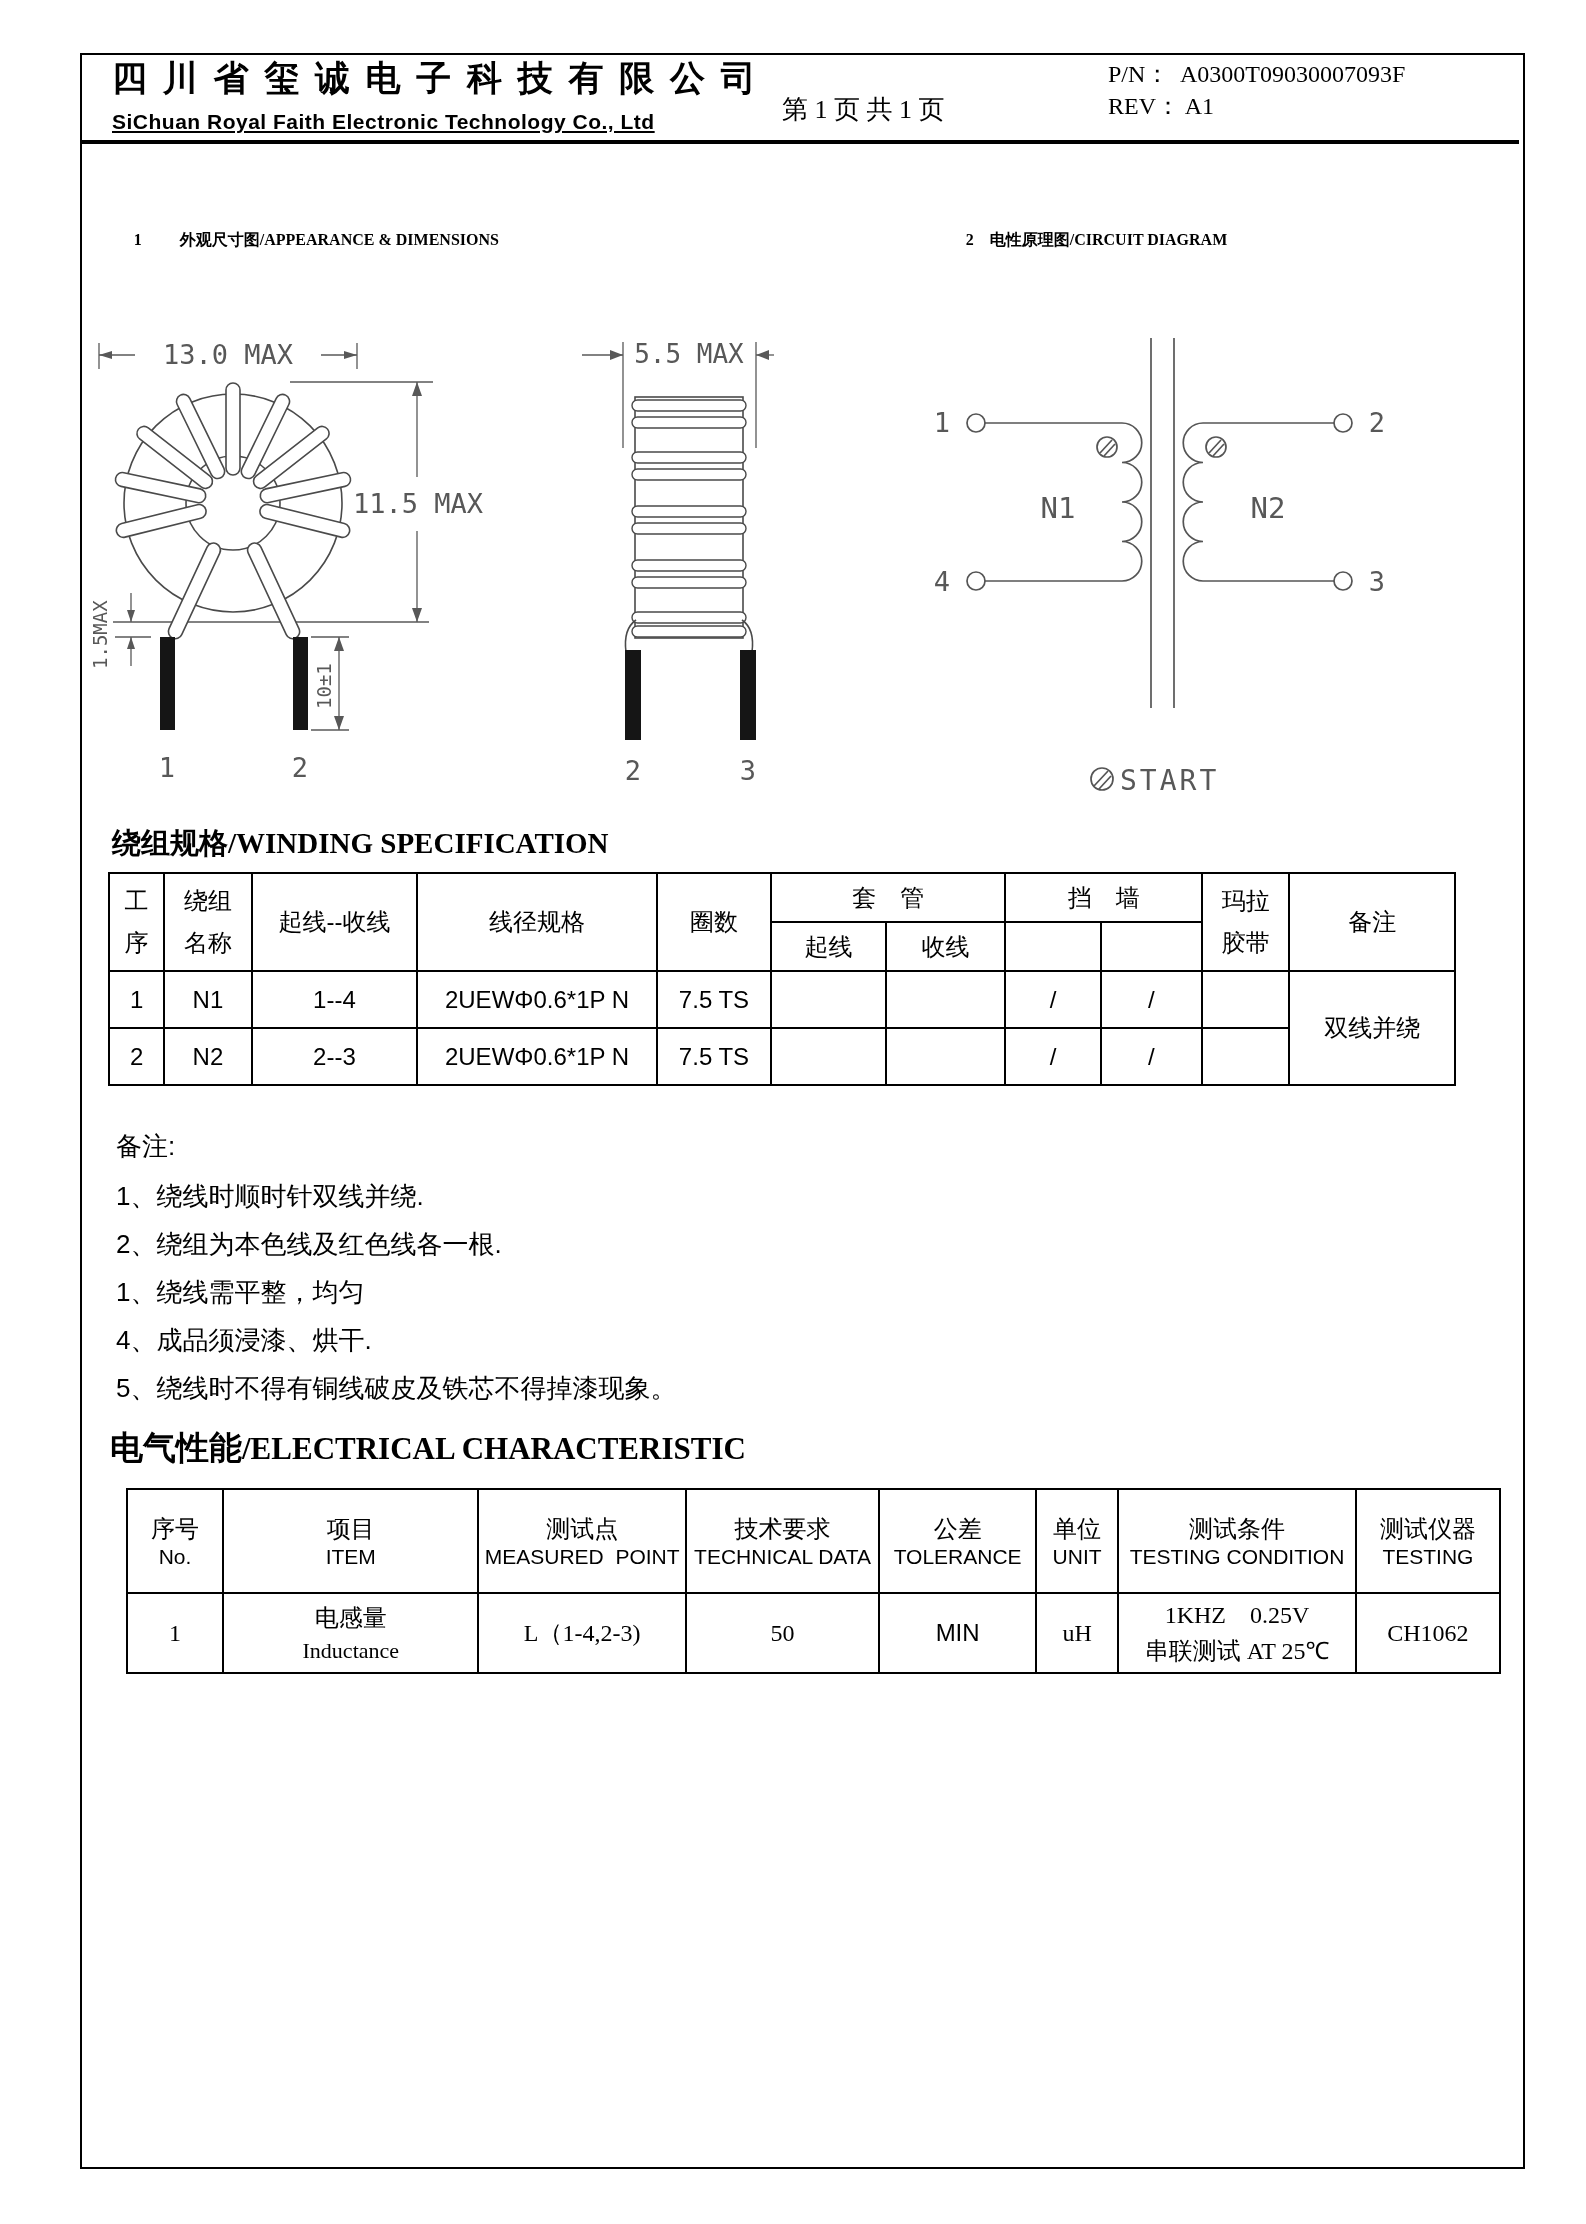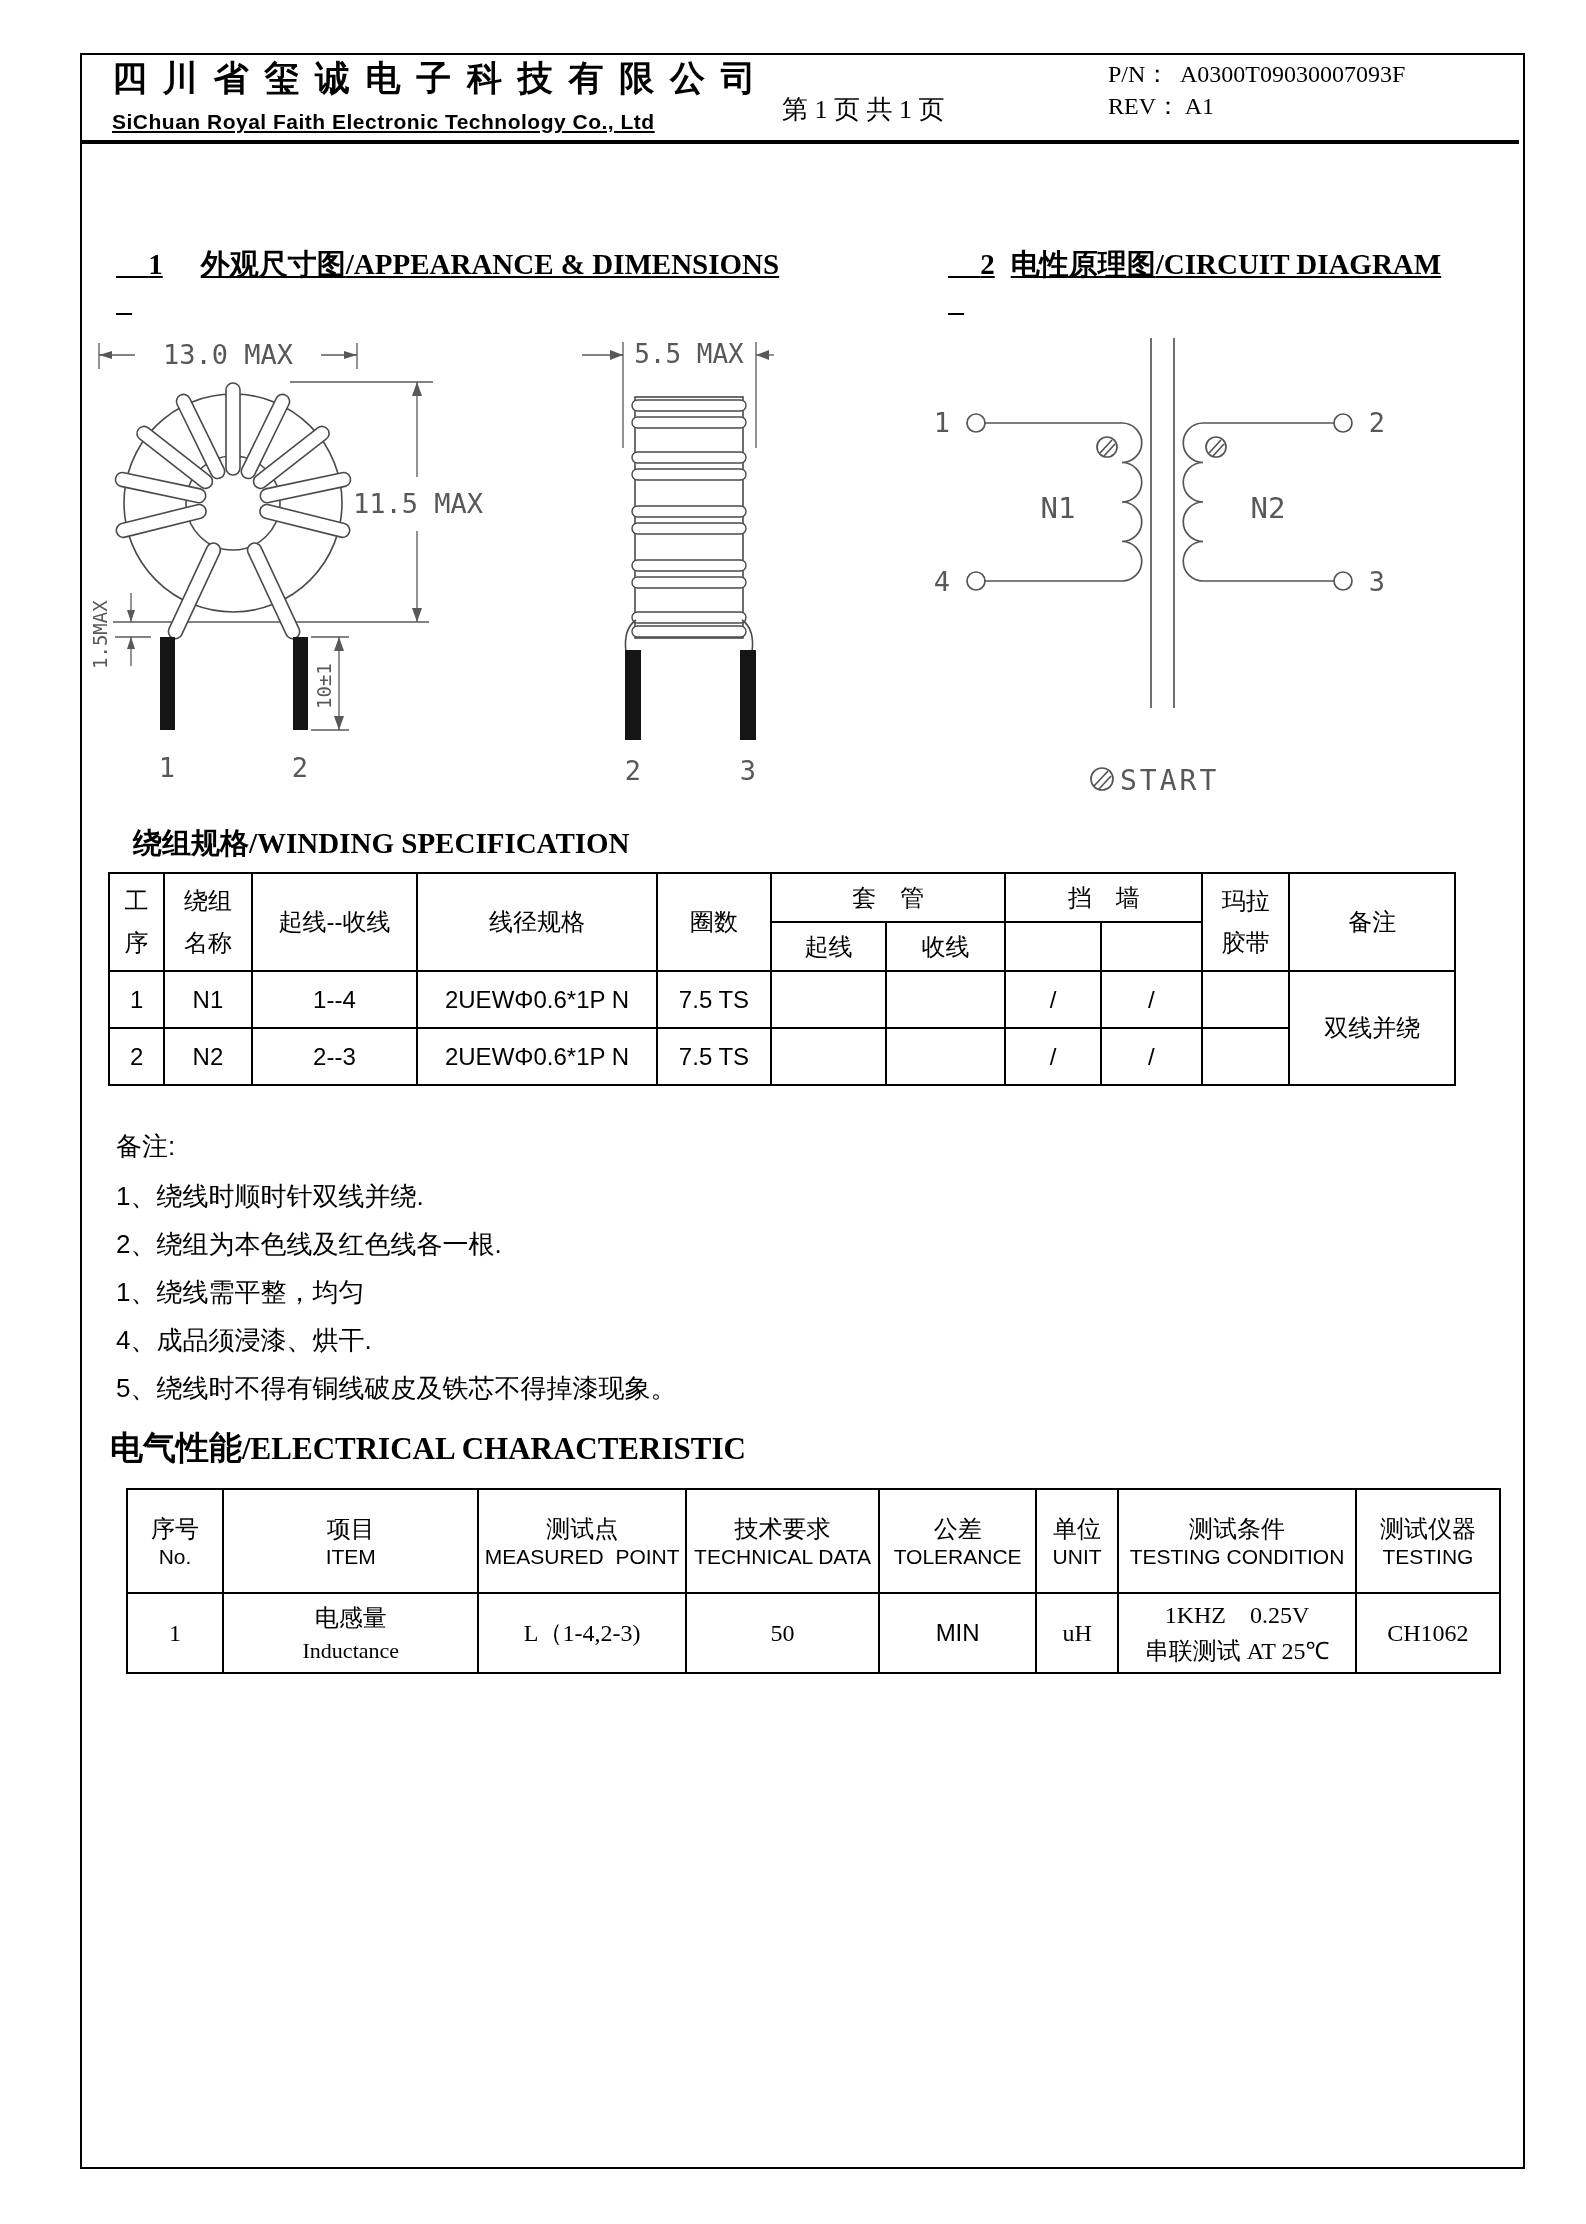--- a/index.html
+++ b/index.html
@@ -8,34 +8,34 @@
   .abs{position:absolute;}
   .page-border{left:80px;top:53px;width:1441px;height:2112px;border:2px solid #000;}
   
   .company-cn{left:112px;top:55px;font-size:35px;font-weight:bold;letter-spacing:3px;white-space:pre;}
   .company-en{left:112px;top:110px;font-size:21px;font-weight:bold;text-decoration:underline;letter-spacing:.5px;}
   .page-info{left:782px;top:92px;font-size:26px;font-family:"Liberation Serif",serif;white-space:pre;}
   .pn-line{left:1108px;top:58px;font-size:24px;font-family:"Liberation Serif",serif;white-space:pre;}
   .rev-line{left:1108px;top:90px;font-size:24px;font-family:"Liberation Serif",serif;white-space:pre;}
   .header-rule{left:82px;top:140px;width:1437px;height:4px;background:#000;}
   
-  .sec{font-size:29px;font-weight:bold;white-space:pre;text-decoration:underline;}
+  .sec{font-size:16px;font-weight:bold;white-space:pre;}
   .sec1{left:116px;top:212px;}
   .sec2{left:948px;top:212px;}
   .sec .no{font-family:"Liberation Serif",serif;margin-right:38px;}
   .sec2 .no{margin-right:16px;}
   .sec .cn{font-family:"Liberation Sans",sans-serif;}
   .sec .en{font-family:"Liberation Serif",serif;}
   
   svg text{font-family:"DejaVu Sans Mono",monospace;fill:#585858;}
   .svg-front{left:85px;top:335px;}
   .svg-side{left:430px;top:330px;}
   .svg-circuit{left:880px;top:320px;}
   
-  .wind-title{left:112px;top:824px;font-size:29px;font-weight:bold;margin-left:21px;}
+  .wind-title{left:112px;top:824px;font-size:29px;font-weight:bold;}
   .wind-title .en{font-family:"Liberation Serif",serif;}
   table{border-collapse:collapse;table-layout:fixed;}
   td,th{border:2px solid #000;text-align:center;vertical-align:middle;font-weight:normal;
         padding:0;overflow:hidden;}
   .wind-table{left:108px;top:872px;width:1348px;font-size:24px;}
   .wind-table th{font-size:24px;}
   .wind-table .hrow td,.wind-table .hrow th{height:47px;}
   .wind-table .drow td{height:55px;}
   .two-line div{line-height:42px;}
   .wide-cn{white-space:pre;border-radius:22px;}

